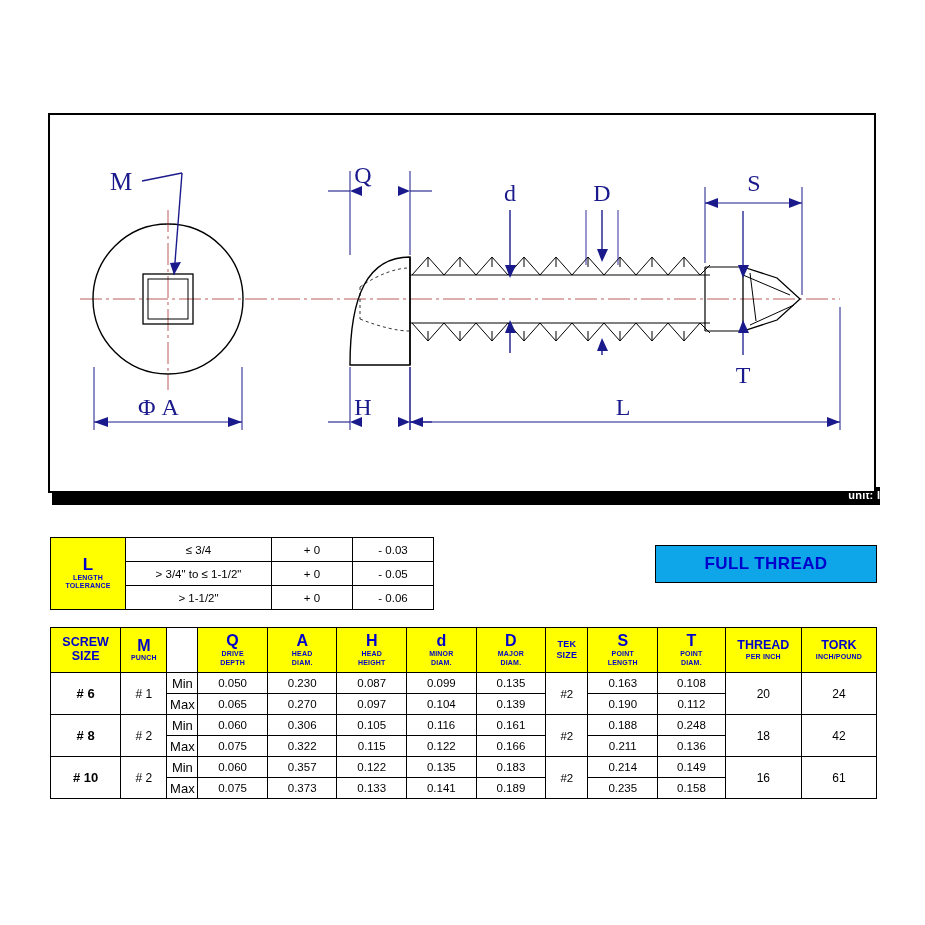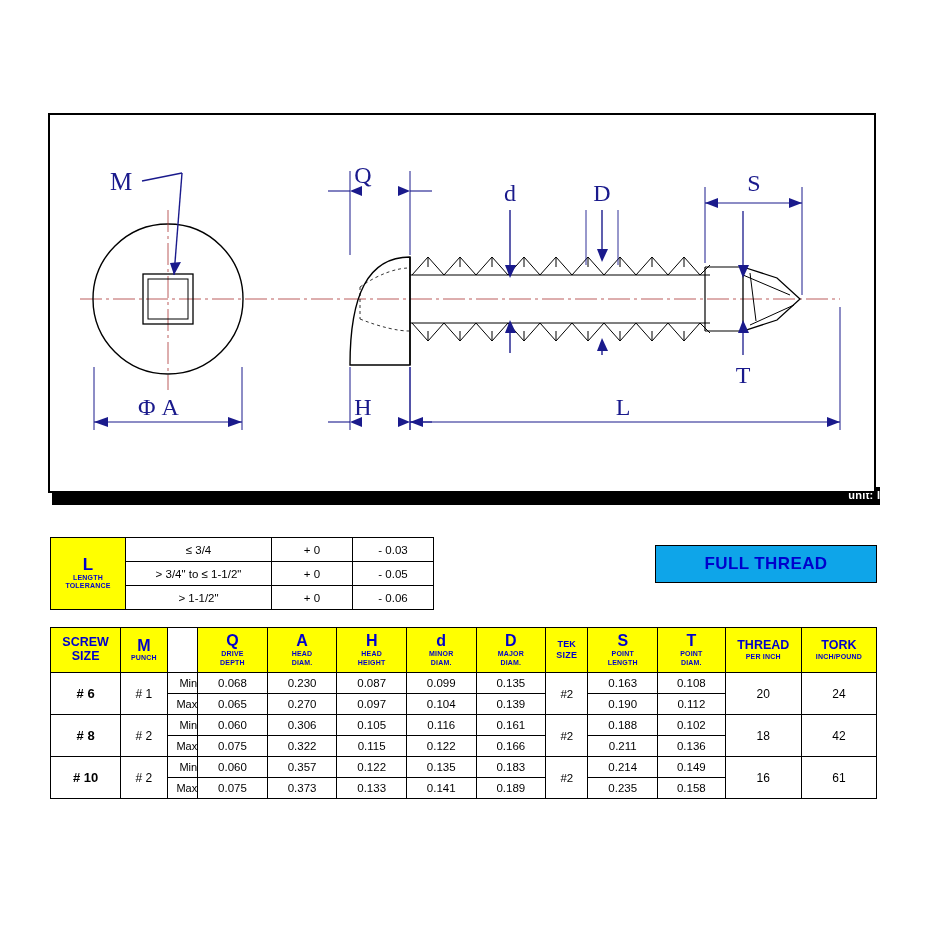--- a/index.html
+++ b/index.html
@@ -52,21 +52,21 @@
   }
   #spec-table th,#spec-table td{
     border:1px solid #000;text-align:center;color:#000;font-size:11px;padding:0;
   }
   #spec-table thead th{background:#ffff00;height:44px;vertical-align:middle;text-align:center;}
   #spec-table thead th.plainhdr{background:#ffffff;}
   .hdr-main{font-size:16px;font-weight:bold;color:#0000cc;line-height:1.1;}
   .hdr-main.small{font-size:12.5px;}
   .hdr-sub{font-size:7px;font-weight:bold;color:#0000cc;letter-spacing:.2px;line-height:1.25;}
   #spec-table td.size-cell{font-size:13px;font-weight:bold;}
-  #spec-table td.minmax{font-size:11px;width:28px;text-align:right;}
+  #spec-table td.minmax{font-size:13px;width:28px;}
   #spec-table td.val{font-size:11.5px;}
   #spec-table td.tek{font-size:11.5px;}
   #spec-table td.merge{font-size:12px;}
   .row-h{height:21px;}
   
   .c-size{width:70px;} .c-m{width:46px;} .c-mm{width:30px;}
   .c-q{width:70px;} .c-a{width:70px;} .c-h{width:70px;}
   .c-d{width:70px;} .c-D{width:70px;} .c-tek{width:42px;}
   .c-s{width:70px;} .c-t{width:68px;} .c-thr{width:76px;} .c-tork{width:75px;}
 </style>
@@ -266,21 +266,21 @@
         <div class="hdr-sub">INCH/POUND</div>
       </th>
     </tr>
   </thead>
   <tbody>
 
     <tr class="row-h">
       <td class="size-cell" rowspan="2"># 6</td>
       <td class="merge" rowspan="2"># 1</td>
       <td class="minmax">Min</td>
-      <td class="val">0.068</td>
+      <td class="val">0.050</td>
       <td class="val">0.230</td>
       <td class="val">0.087</td>
       <td class="val">0.099</td>
       <td class="val">0.135</td>
       <td class="tek" rowspan="2">#2</td>
       <td class="val">0.163</td>
       <td class="val">0.108</td>
       <td class="merge" rowspan="2">20</td>
       <td class="merge" rowspan="2">24</td>
     </tr>
@@ -299,21 +299,21 @@
       <td class="size-cell" rowspan="2"># 8</td>
       <td class="merge" rowspan="2"># 2</td>
       <td class="minmax">Min</td>
       <td class="val">0.060</td>
       <td class="val">0.306</td>
       <td class="val">0.105</td>
       <td class="val">0.116</td>
       <td class="val">0.161</td>
       <td class="tek" rowspan="2">#2</td>
       <td class="val">0.188</td>
-      <td class="val">0.102</td>
+      <td class="val">0.248</td>
       <td class="merge" rowspan="2">18</td>
       <td class="merge" rowspan="2">42</td>
     </tr>
     <tr class="row-h">
       <td class="minmax">Max</td>
       <td class="val">0.075</td>
       <td class="val">0.322</td>
       <td class="val">0.115</td>
       <td class="val">0.122</td>
       <td class="val">0.166</td>

